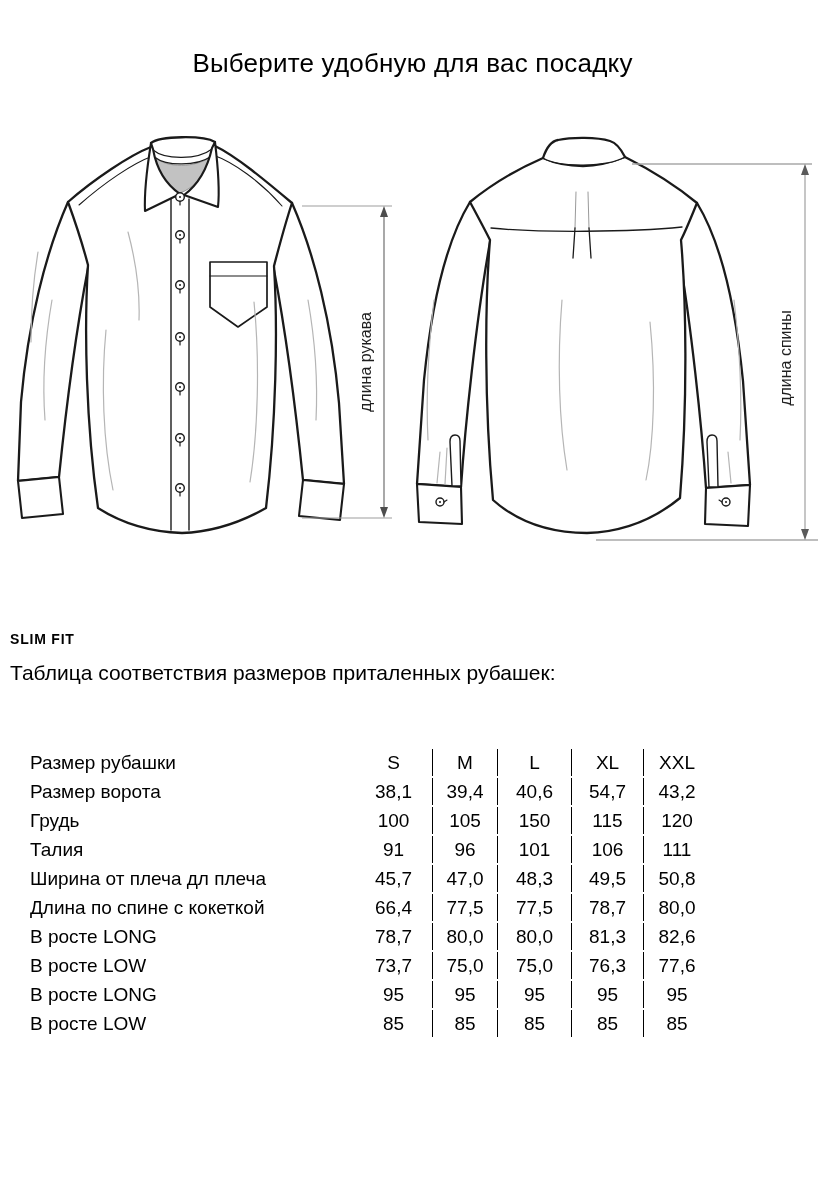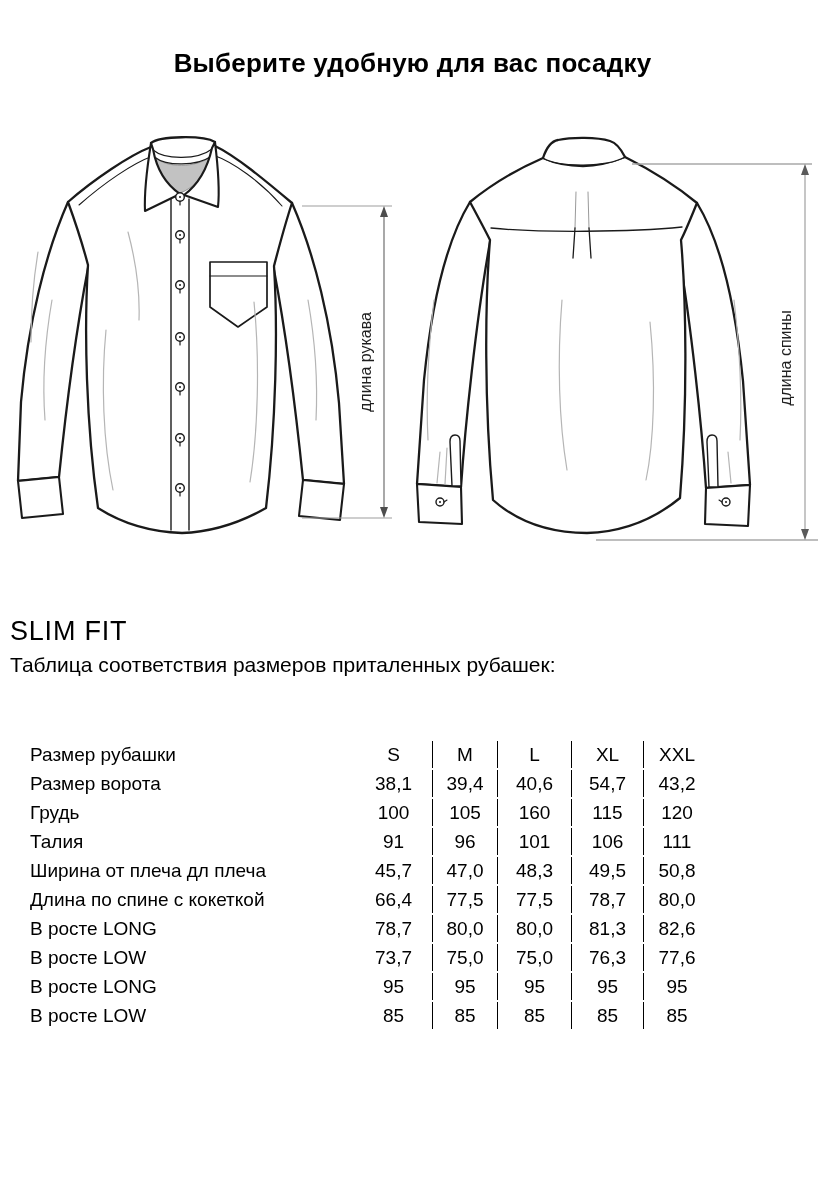--- a/index.html
+++ b/index.html
@@ -5,37 +5,37 @@
   * { margin: 0; padding: 0; box-sizing: border-box; }
   html, body { background: #ffffff; }
   body {
     width: 825px; height: 1200px;
     font-family: "Liberation Sans", sans-serif;
     color: #000; position: relative; overflow: hidden;
   }
   .title {
     margin-top: 48px;
     text-align: center;
-    font-size: 26px; font-weight: 700; line-height: 30px;
+    font-size: 26px; font-weight: 400; line-height: 30px;
     letter-spacing: 0.2px;
   }
   .diagram {
     position: relative;
     margin-top: 37px;
     height: 500px;
   }
   .diagram svg { position: absolute; left: 0; top: 0; }
   .dim-label {
     position: absolute;
     font-size: 16px; color: #1f1f1f; white-space: nowrap;
     transform: translate(-50%, -50%) rotate(-90deg);
   }
   .slim-heading {
-    margin: 5px 0 0 10px;
-    font-size: 27px; font-weight: 400; letter-spacing: 0.8px;
+    margin: 13px 0 0 10px;
+    font-size: 14px; font-weight: 700; letter-spacing: 0.8px;
     line-height: 22px;
   }
   .table-intro {
     margin: 11px 0 1px 10px;
     font-size: 21px; line-height: 24px;
   }
   table.size-table {
     margin: 62px 0 0 30px;
     border-collapse: separate;
     border-spacing: 0 2px;
@@ -231,21 +231,21 @@
       <td class="val">38,1</td>
       <td class="val d">39,4</td>
       <td class="val d">40,6</td>
       <td class="val d">54,7</td>
       <td class="val d">43,2</td>
     </tr>
     <tr>
       <td class="lbl">Грудь</td>
       <td class="val">100</td>
       <td class="val d">105</td>
-      <td class="val d">160</td>
+      <td class="val d">150</td>
       <td class="val d">115</td>
       <td class="val d">120</td>
     </tr>
     <tr>
       <td class="lbl">Талия</td>
       <td class="val">91</td>
       <td class="val d">96</td>
       <td class="val d">101</td>
       <td class="val d">106</td>
       <td class="val d">111</td>

